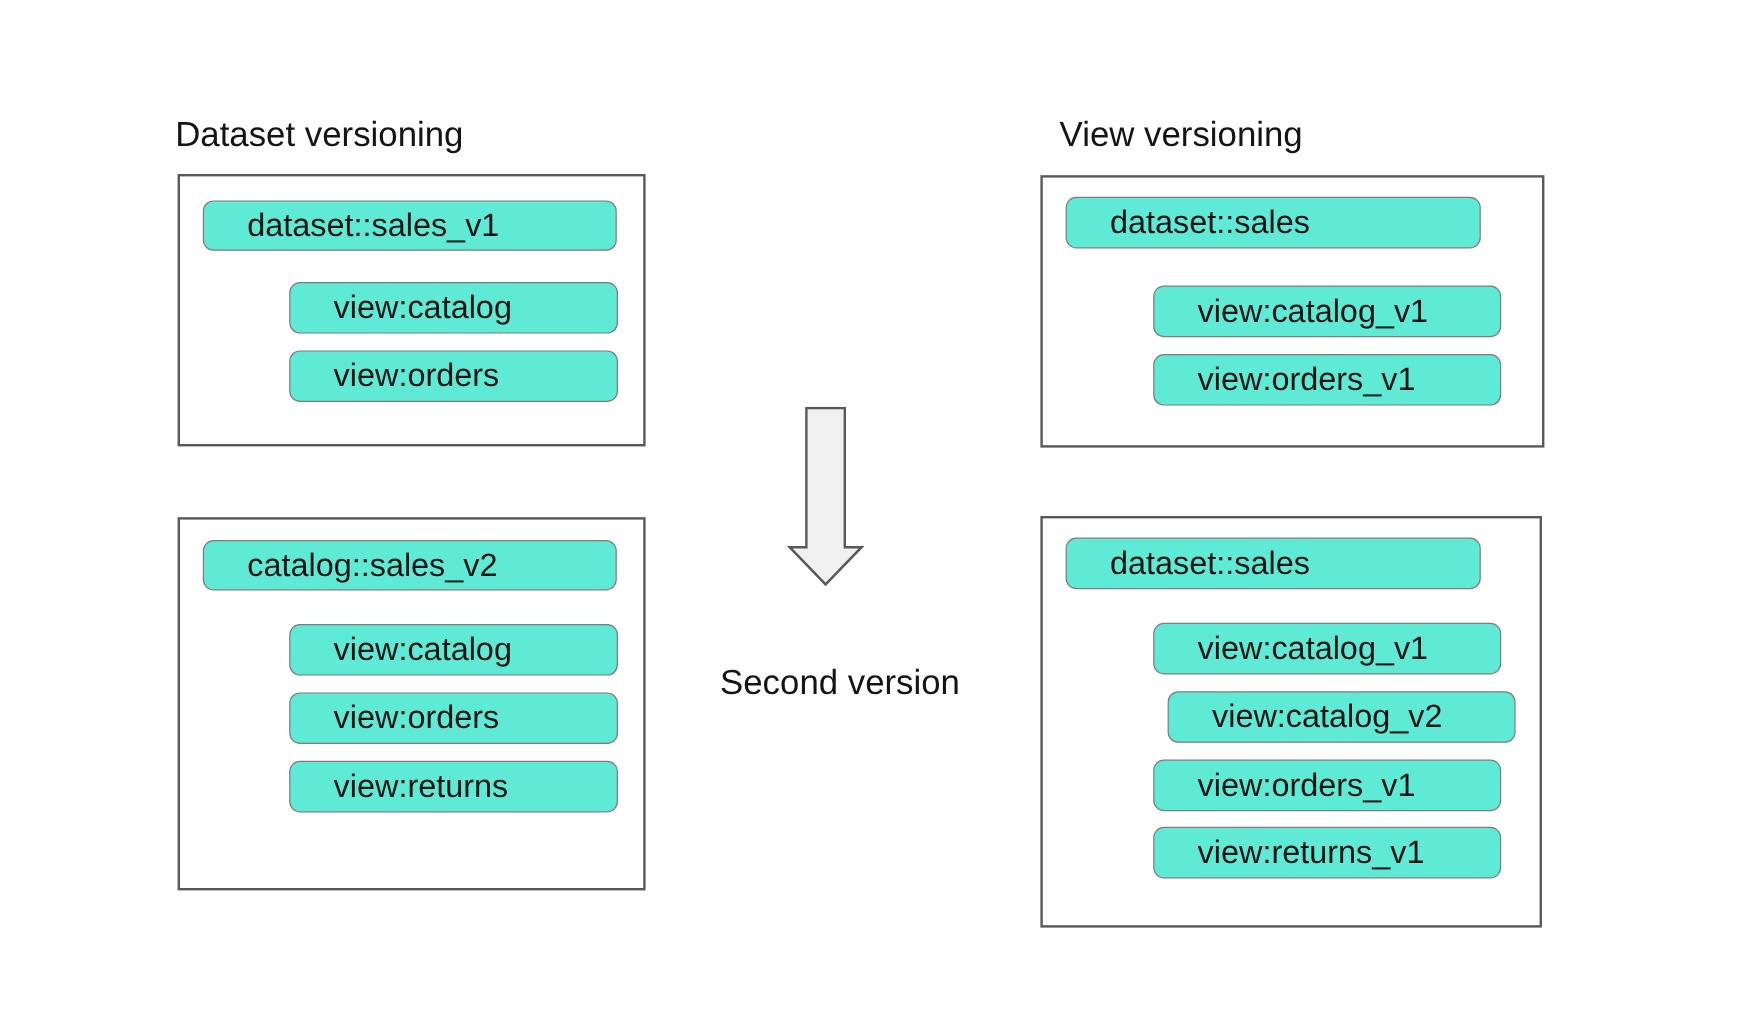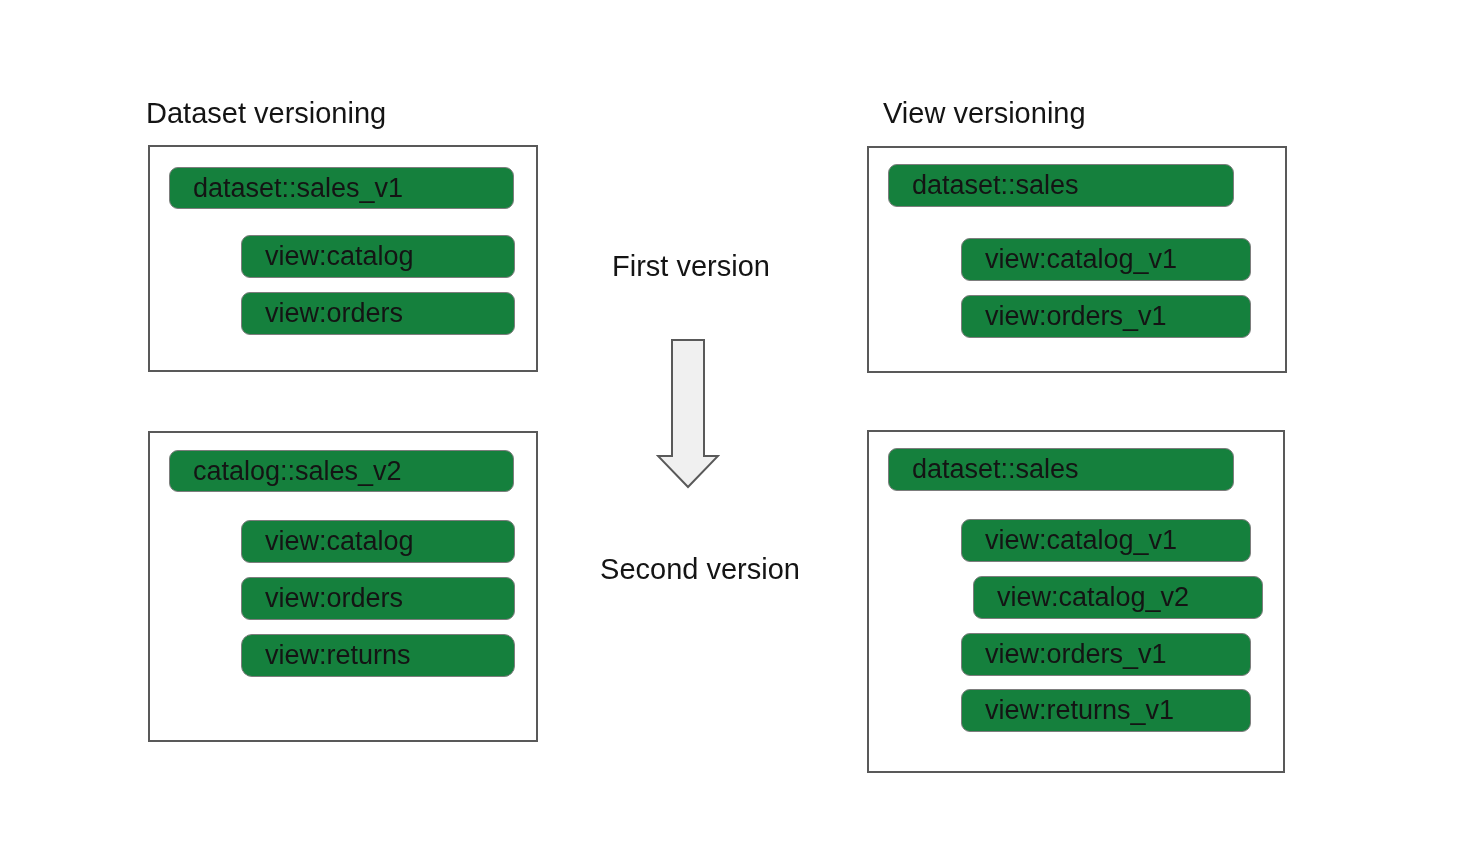--- a/index.html
+++ b/index.html
@@ -25,26 +25,26 @@
   }
   .panel {
     position: absolute;
     background: #ffffff;
     border: 2px solid #595959;
     box-sizing: border-box;
   }
   .pill {
     position: absolute;
     box-sizing: border-box;
-    background: #15803d;
+    background: #5eead4;
     border: 1.5px solid #7d7d7d;
     border-radius: 9px;
     display: flex;
     align-items: center;
-    padding-left: 23px;
+    padding-left: 36px;
     font-size: 27px;
     color: #141414;
     white-space: nowrap;
   }
   .flow-label {
     position: absolute;
     width: 320px;
     text-align: center;
     font-size: 29px;
     color: #141414;
@@ -68,21 +68,21 @@
   .panel-tr { left: 867px; top: 146px; width: 420px; height: 227px; }
   .panel-tr .p0 { left: 19px; top: 16px;  width: 346px; height: 43px; }
   .panel-tr .p1 { left: 92px; top: 90px;  width: 290px; height: 43px; }
   .panel-tr .p2 { left: 92px; top: 147px; width: 290px; height: 43px; }
 
   
   .panel-bl { left: 148px; top: 431px; width: 390px; height: 311px; }
   .panel-bl .p0 { left: 19px; top: 17px;  width: 345px; height: 42px; }
   .panel-bl .p1 { left: 91px; top: 87px;  width: 274px; height: 43px; }
   .panel-bl .p2 { left: 91px; top: 144px; width: 274px; height: 43px; }
-  .panel-bl .p3 { left: 91px; top: 201px; width: 274px; height: 43px; border-radius: 11px; }
+  .panel-bl .p3 { left: 91px; top: 201px; width: 274px; height: 43px; }
 
   
   .panel-br { left: 867px; top: 430px; width: 418px; height: 343px; }
   .panel-br .p0 { left: 19px; top: 16px;  width: 346px; height: 43px; }
   .panel-br .p1 { left: 92px; top: 87px;  width: 290px; height: 43px; }
   .panel-br .p2 { left: 104px; top: 144px; width: 290px; height: 43px; }
   .panel-br .p3 { left: 92px; top: 201px; width: 290px; height: 43px; }
   .panel-br .p4 { left: 92px; top: 257px; width: 290px; height: 43px; }
 </style>
 </head>
@@ -98,21 +98,20 @@
     <div class="pill p1">view:catalog</div>
     <div class="pill p2">view:orders</div>
   </div>
 
   <div class="panel panel-tr">
     <div class="pill p0">dataset::sales</div>
     <div class="pill p1">view:catalog_v1</div>
     <div class="pill p2">view:orders_v1</div>
   </div>
 
-  <div class="flow-label" style="left:531px; top:250px;">First version</div>
 
   <div class="arrow-wrap">
     <svg width="64" height="150" viewBox="0 0 64 150" xmlns="http://www.w3.org/2000/svg">
       <polygon points="16,1 48,1 48,117 62,117 32,148 2,117 16,117" fill="#f0f0f0" stroke="#595959" stroke-width="2" stroke-linejoin="miter"></polygon>
     </svg>
   </div>
 
   <div class="flow-label" style="left:540px; top:553px;">Second version</div>
 
   <div class="panel panel-bl">

